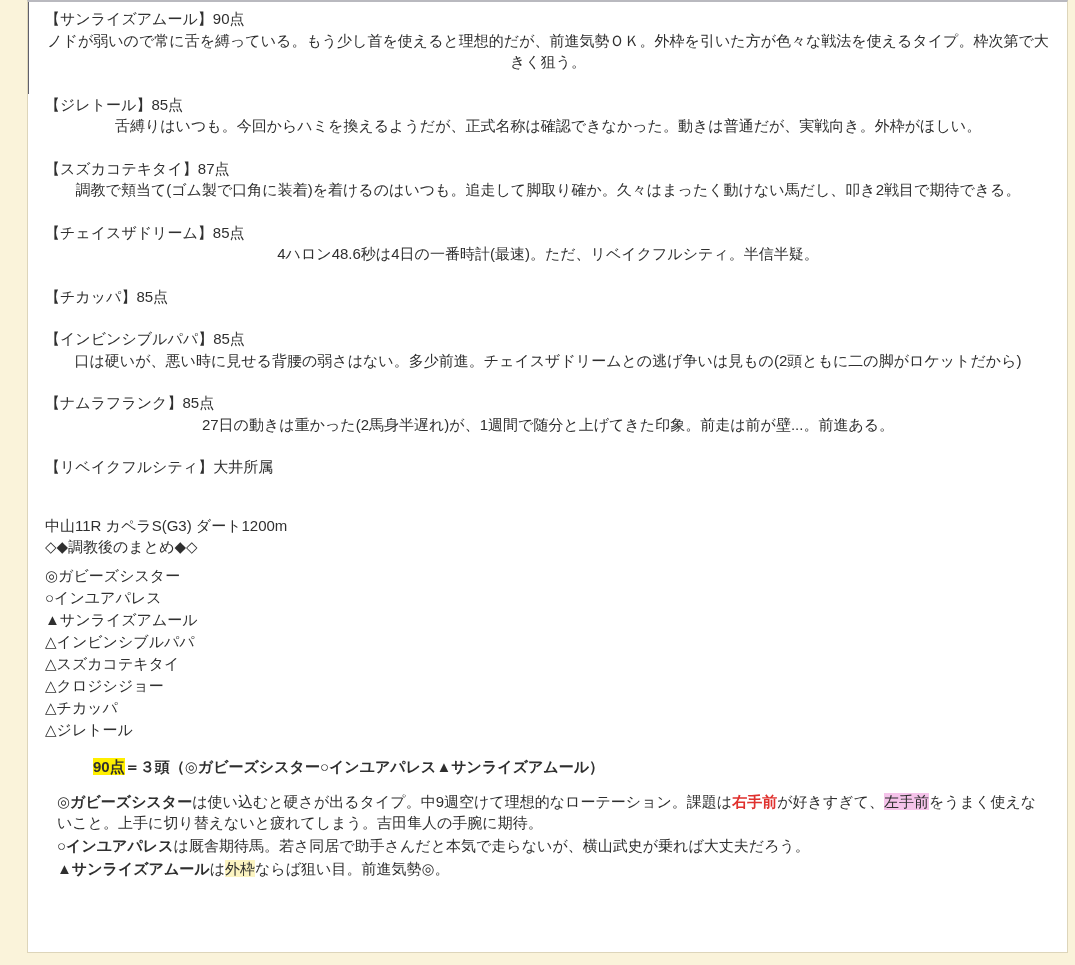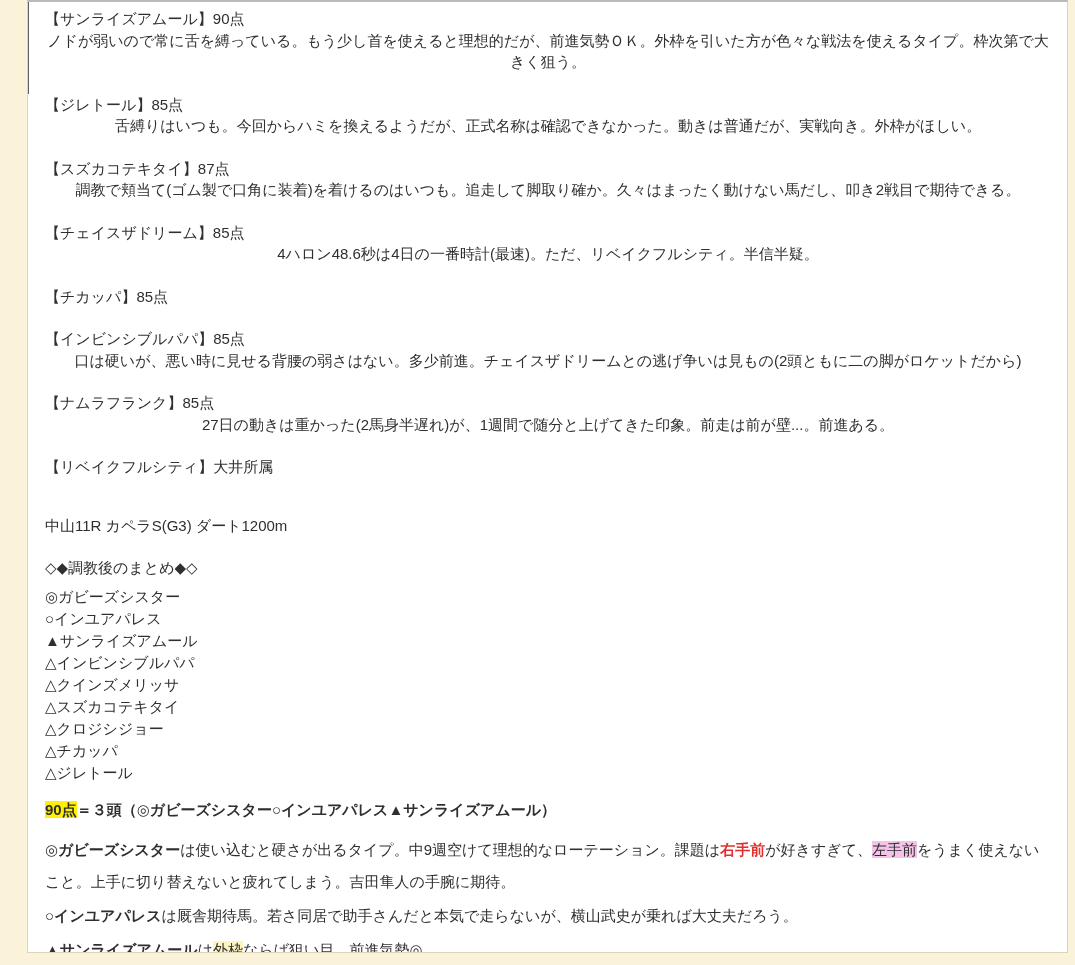--- a/index.html
+++ b/index.html
@@ -21,26 +21,26 @@
     overflow:hidden;
   }
   .accent{
     position:absolute;left:-1px;top:-2px;width:2px;height:94px;
     background:#5f5f6b;
   }
   .note-block{margin:0 0 21px 0;}
   .note-header{white-space:pre-wrap;}
   .note-body{white-space:pre-wrap;text-align:center;}
   .race-header{margin-top:37px;}
-  .summary-title{margin-top:21px;}
+  .summary-title{}
   .picks{margin-top:7px;}
   .pick-line{line-height:22px;}
-  .score-line{margin-top:15px;font-weight:bold;line-height:22px;}
+  .score-line{margin-top:15px;font-weight:bold;line-height:22px;margin-left:48px;}
   .analysis{margin-top:13px;}
-  .analysis p{margin:0 0 2px 0;line-height:32px;}
+  .analysis p{margin:0 0 2px 12px;line-height:21px;}
   .b{font-weight:bold;}
   .red{color:var(--red,#e0312e);font-weight:bold;}
   .hl-y{background:var(--hl-yellow,#ffef00);font-weight:bold;}
   .hl-p{background:var(--hl-pink,#f5c3ea);}
   .hl-ly{background:var(--hl-paleyellow,#fcf4c1);}
 </style>
 </head>
 <body style="--page-bg: #faf3da; --card-bg: #ffffff; --text: #2f2f2f; --red: #e0312e; --hl-yellow: #ffef00; --hl-pink: #f5c3ea; --hl-paleyellow: #fcf4c1;">
 
 <div class="card">
@@ -81,21 +81,20 @@
 
   <div class="race-header">中山11R カペラS(G3) ダート1200m</div>
 
   <div class="summary-title">◇◆調教後のまとめ◆◇</div>
 
   <div class="picks">
       <div class="pick-line">◎ガビーズシスター</div>
       <div class="pick-line">○インユアパレス</div>
       <div class="pick-line">▲サンライズアムール</div>
       <div class="pick-line">△インビンシブルパパ</div>
-      <div class="pick-line">△クインズメリッサ</div>
       <div class="pick-line">△スズカコテキタイ</div>
       <div class="pick-line">△クロジシジョー</div>
       <div class="pick-line">△チカッパ</div>
       <div class="pick-line">△ジレトール</div>
     </div>
 
   <div class="score-line"><span class="hl-y">90点</span><span class="b">＝３頭（◎ガビーズシスター○インユアパレス▲サンライズアムール）</span></div>
 
   <div class="analysis">
       <p><span class="b">◎ガビーズシスター</span><span>は使い込むと硬さが出るタイプ。中9週空けて理想的なローテーション。課題は</span><span class="red">右手前</span><span>が好きすぎて、</span><span class="hl-p">左手前</span><span>をうまく使えないこと。上手に切り替えないと疲れてしまう。吉田隼人の手腕に期待。</span></p>

